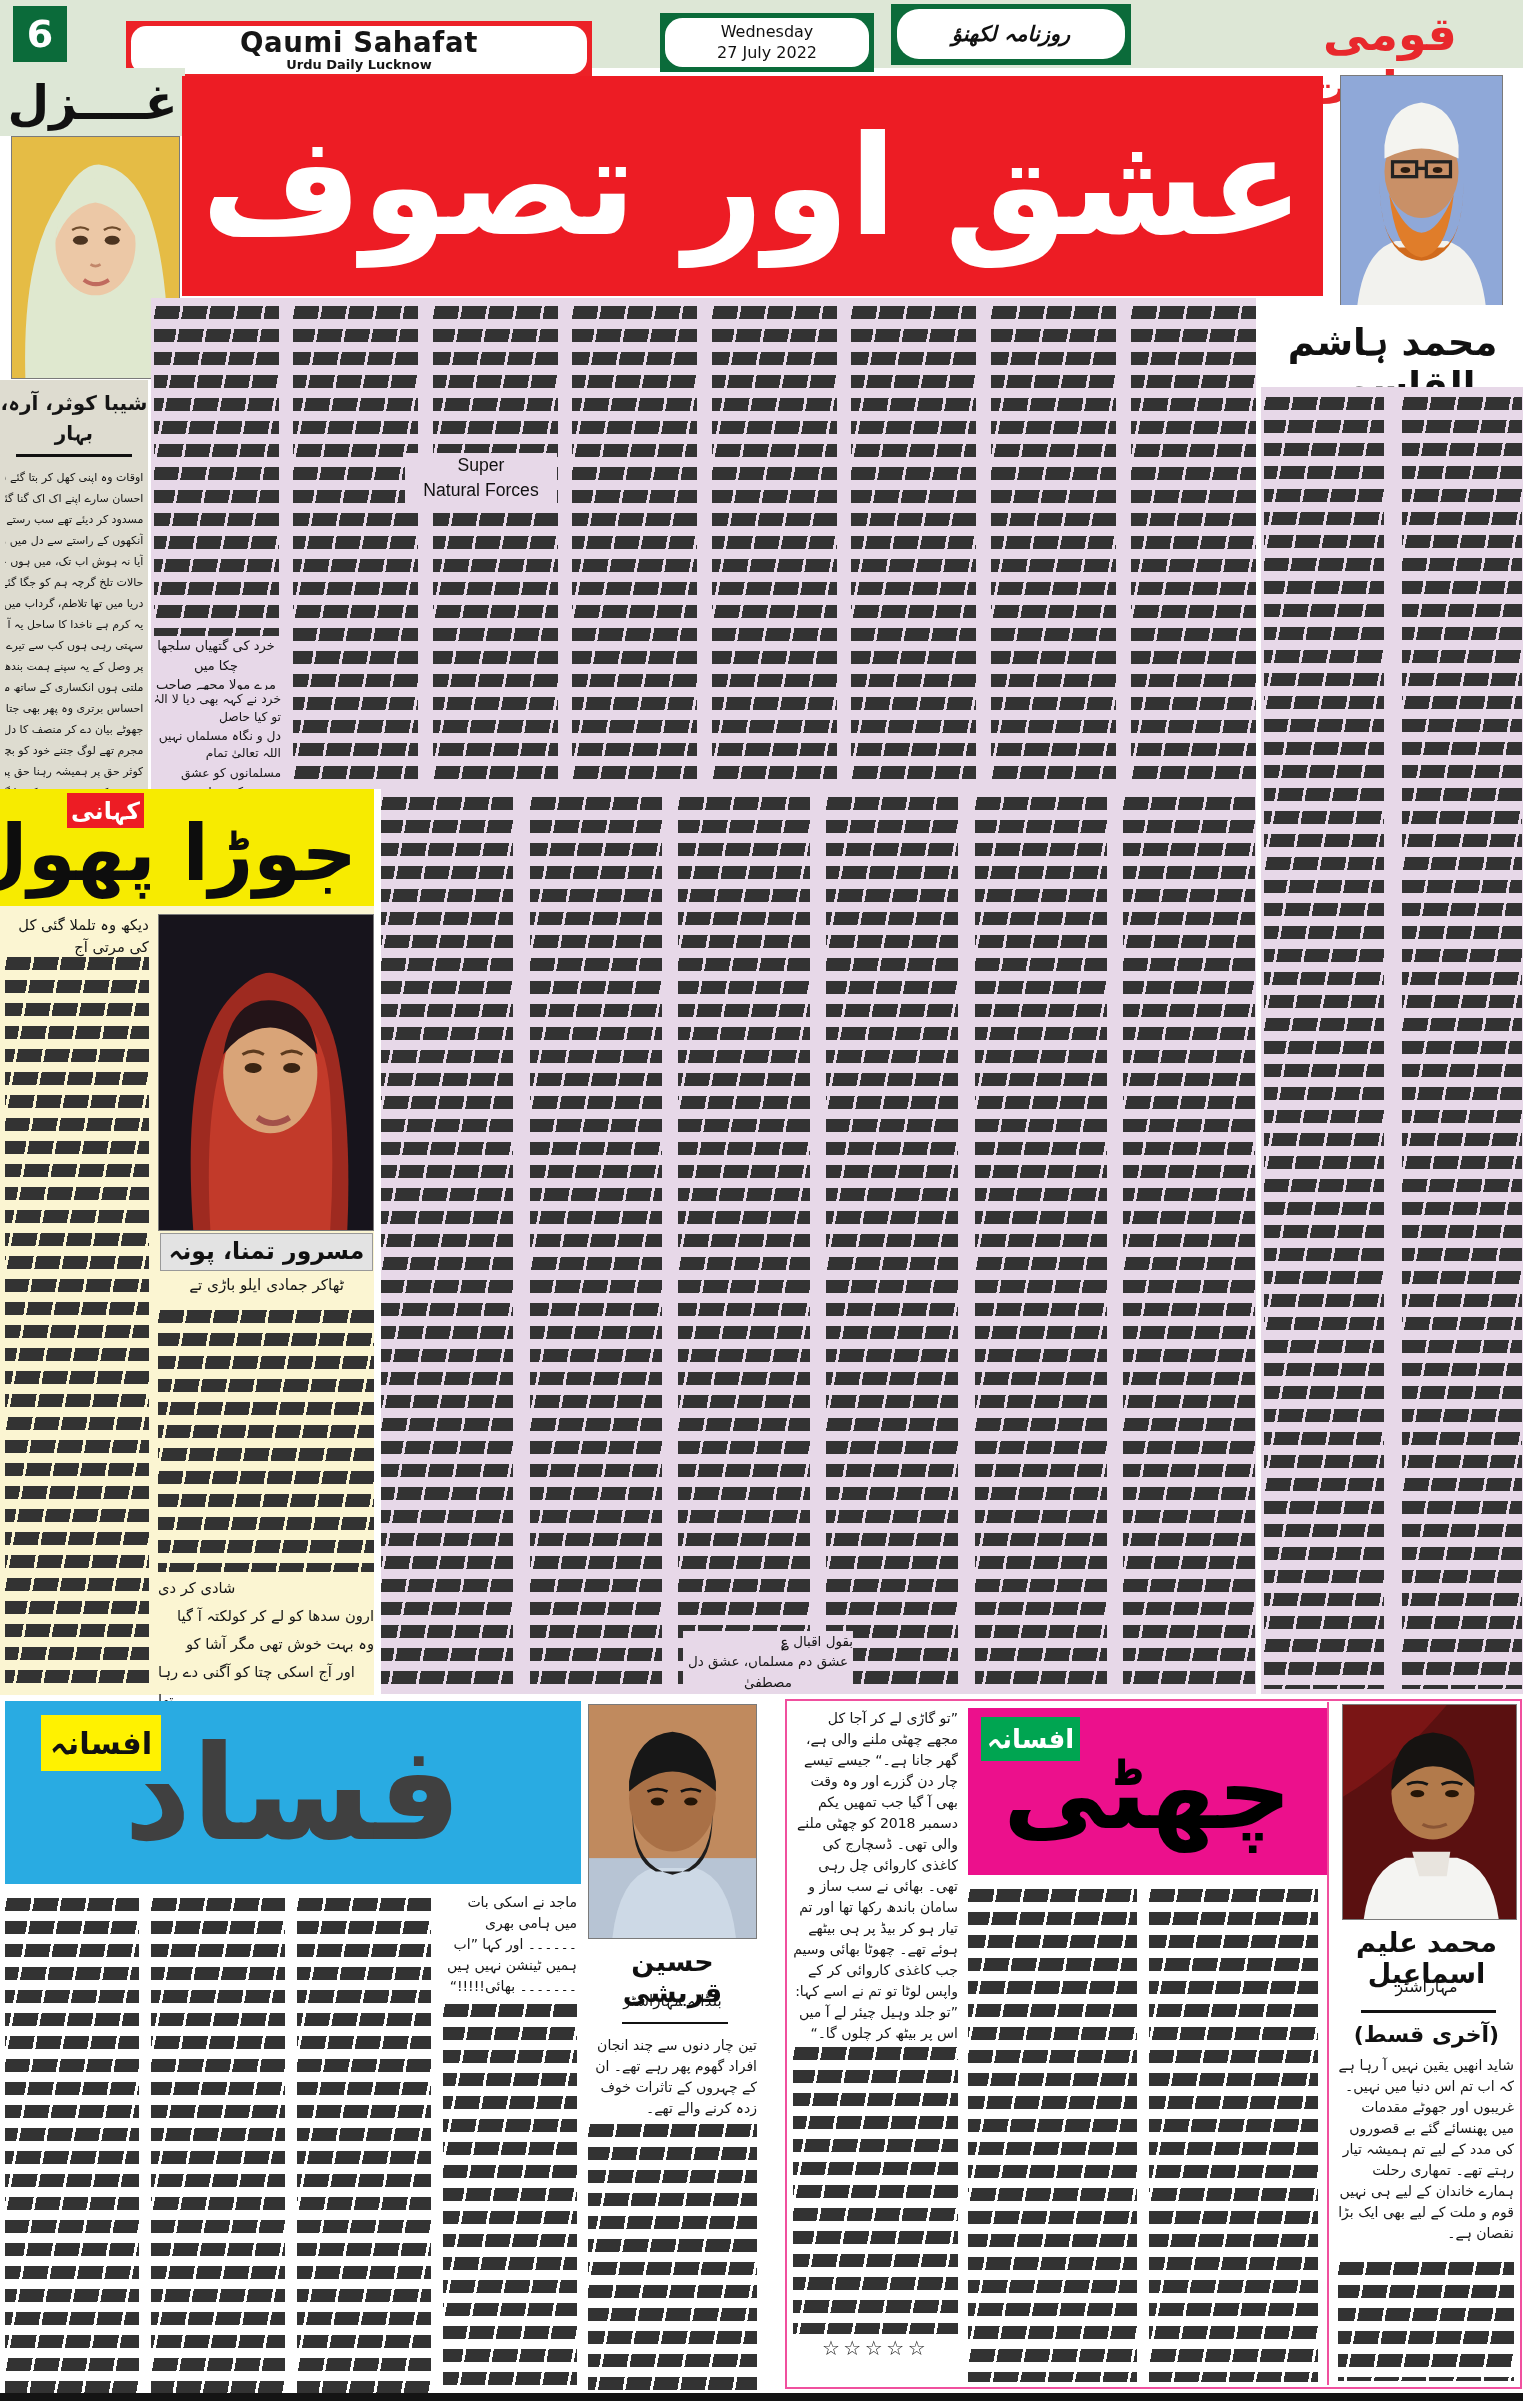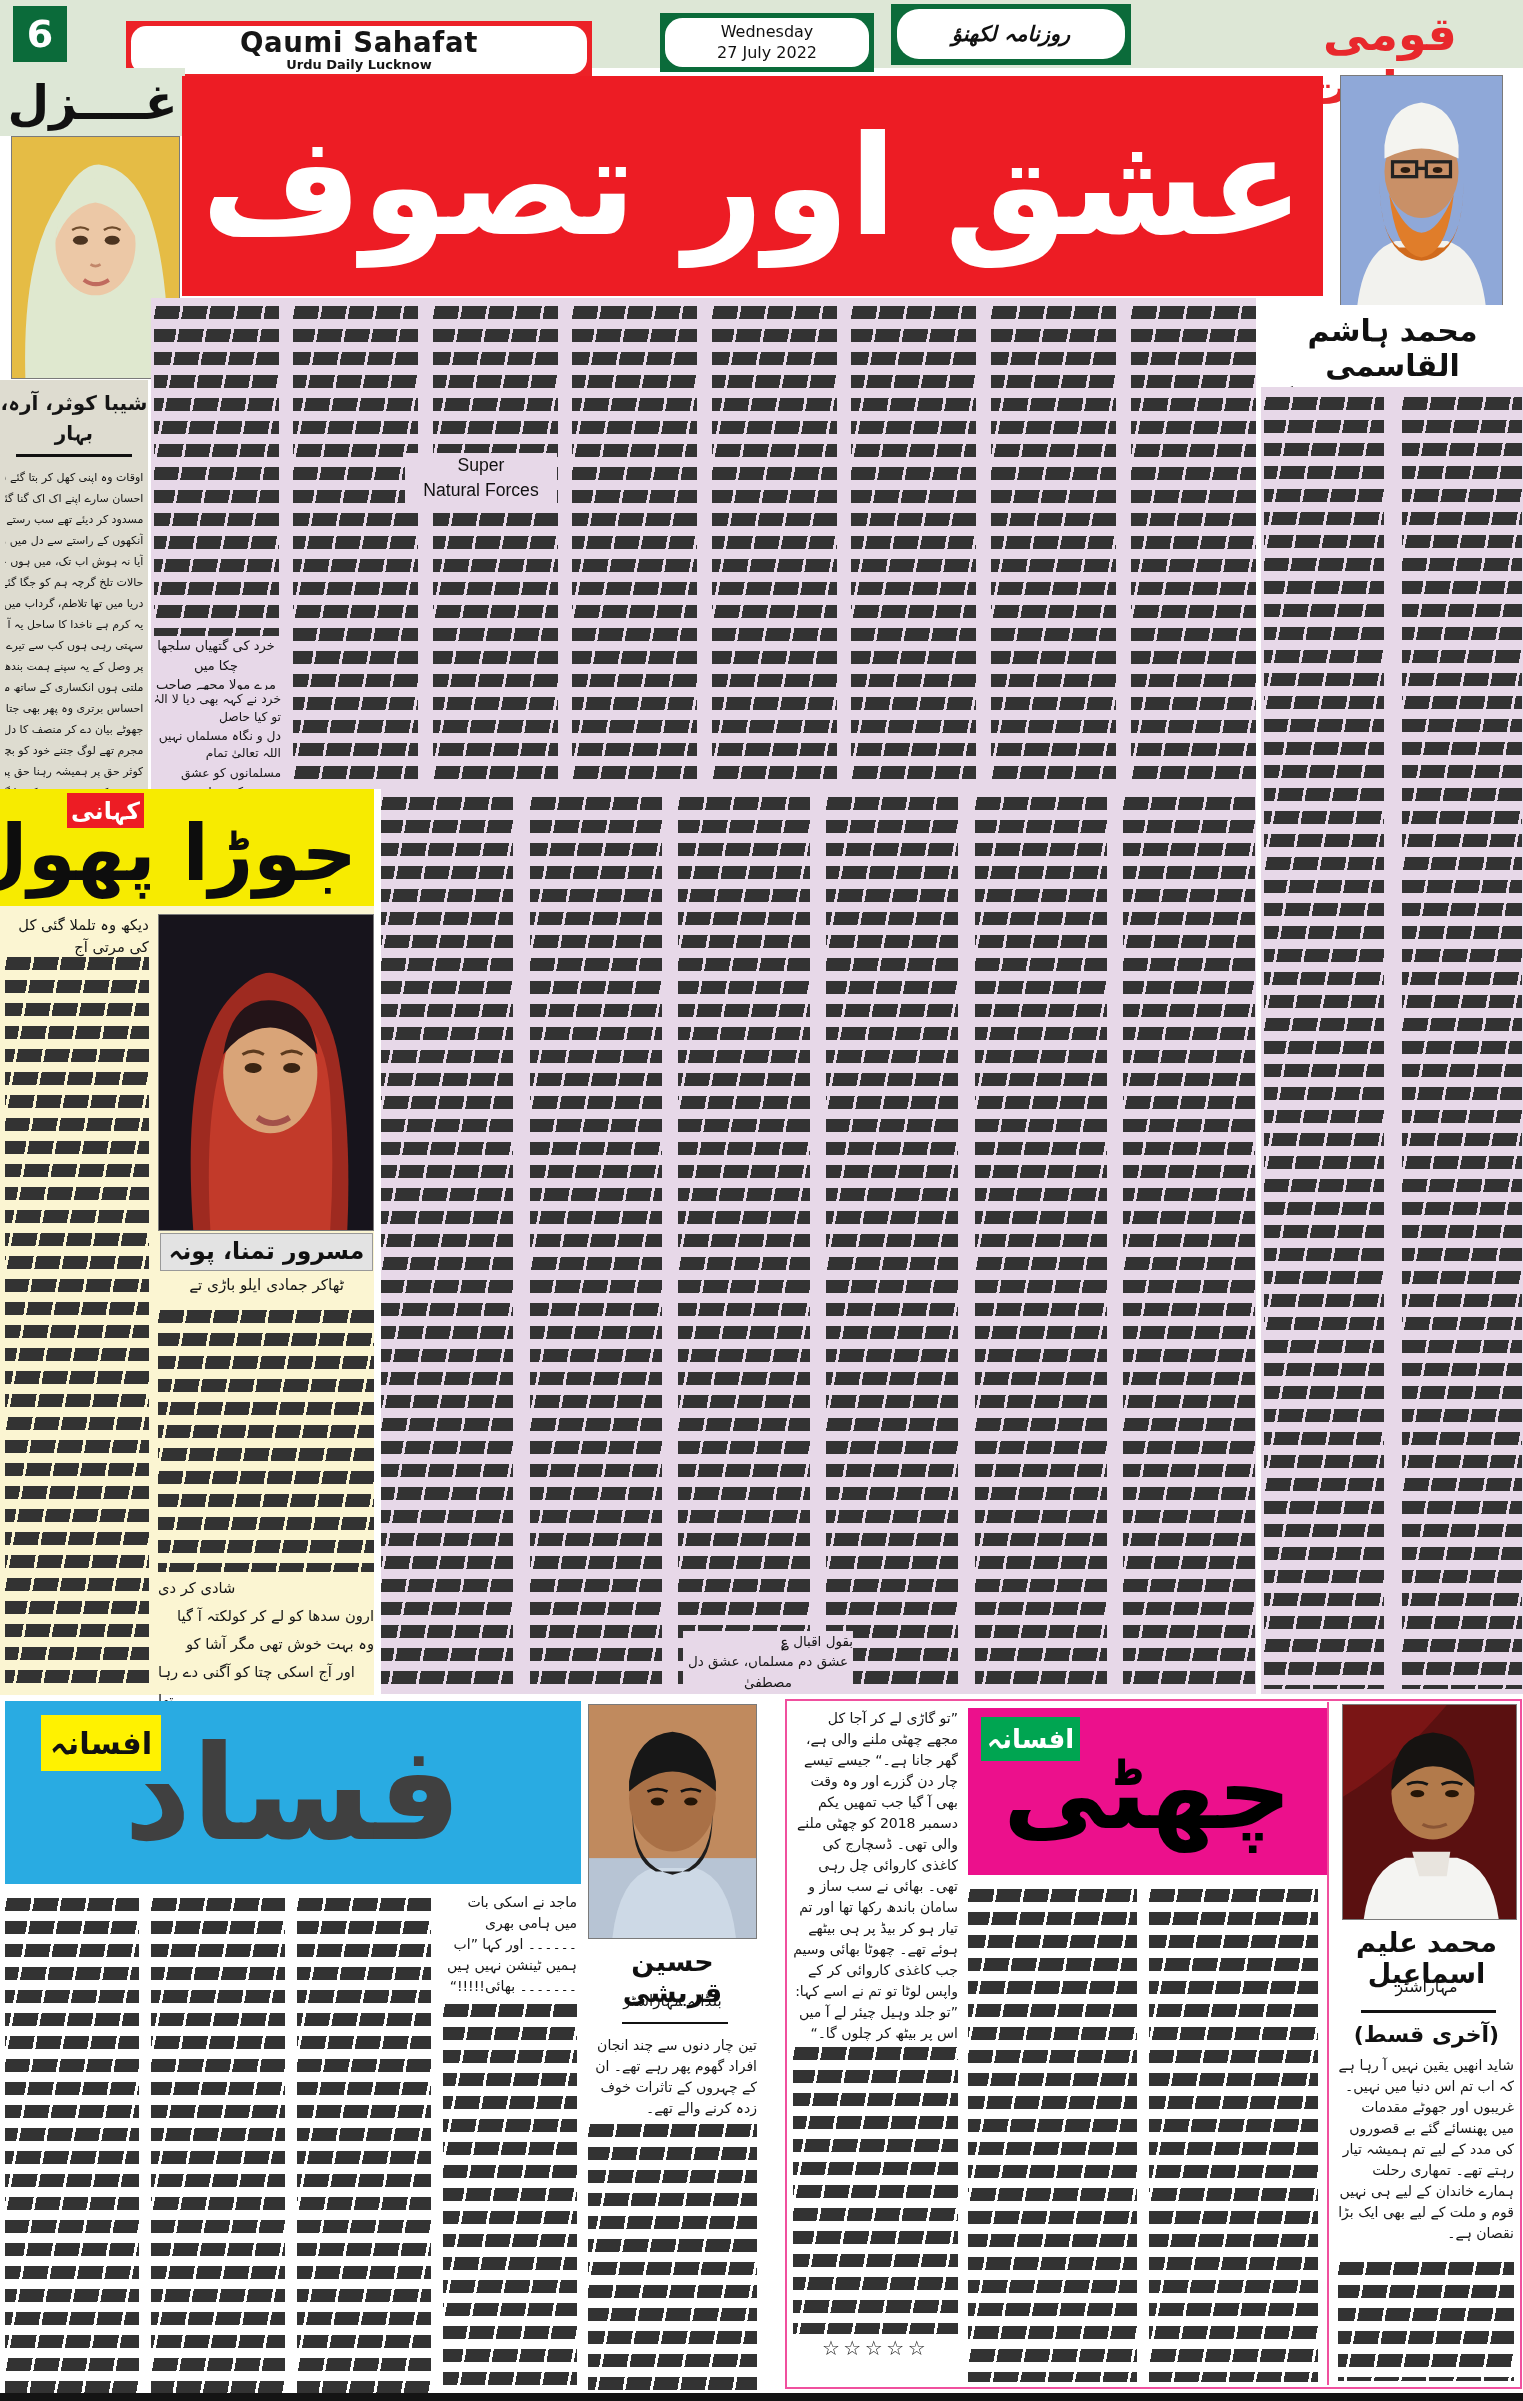--- a/index.html
+++ b/index.html
@@ -141,21 +141,21 @@
       <path d="M24 64 Q24 110 50 112 Q76 110 76 64 Q76 96 64 104 L36 104 Q24 96 24 64Z" fill="#d06a1c"></path>
       <path d="M30 72 Q50 118 70 72 Q66 108 50 110 Q34 108 30 72Z" fill="#e07d2a"></path>
       <rect x="32" y="52" width="15" height="9" fill="none" stroke="#222" stroke-width="2"></rect>
       <rect x="53" y="52" width="15" height="9" fill="none" stroke="#222" stroke-width="2"></rect>
       <line x1="47" y1="56" x2="53" y2="56" stroke="#222" stroke-width="2"></line>
       <ellipse cx="40" cy="57" rx="3" ry="1.8" fill="#2c1c10"></ellipse>
       <ellipse cx="60" cy="57" rx="3" ry="1.8" fill="#2c1c10"></ellipse>
     </svg>
   </div>
   <div class="abs" style="left:1261px;top:305px;width:263px;height:82px;background:#fff;">
-    <div class="name" style="font-size:30px;padding-top:8px;">محمد ہاشم القاسمی</div>
+    <div class="name" style="font-size:37px;padding-top:16px;">محمد ہاشم القاسمی</div>
     <div class="rt ctr" style="font-size:13.5px;">(خادم دارالعلوم پاڑا ضلع پرولیا مغربی بنگال)</div>
   </div>
 
   <div class="abs lav" style="left:151px;top:298px;width:1105px;height:491px;"></div>
   <div class="abs lav" style="left:381px;top:789px;width:875px;height:905px;"></div>
   <div class="abs lav" style="left:1261px;top:387px;width:263px;height:1307px;"></div>
 
   <div class="abs ut" style="left:154px;top:301px;width:125px;height:484px;"></div>
   <div class="abs ut" style="left:293px;top:301px;width:125px;height:484px;"></div>
   <div class="abs ut" style="left:433px;top:301px;width:125px;height:484px;"></div>

